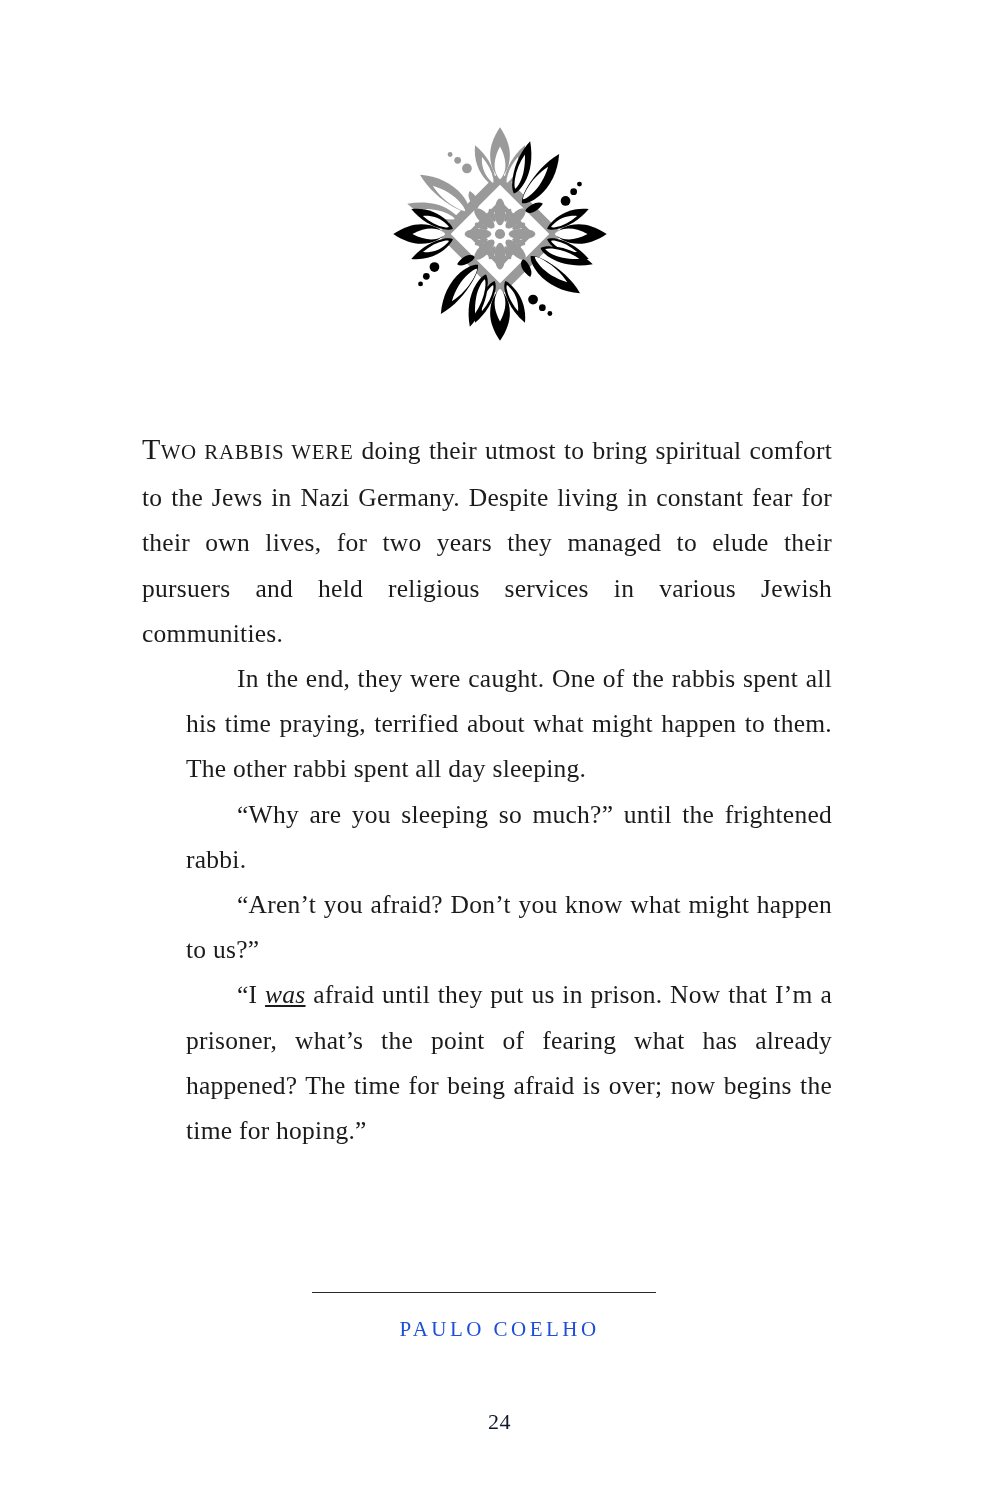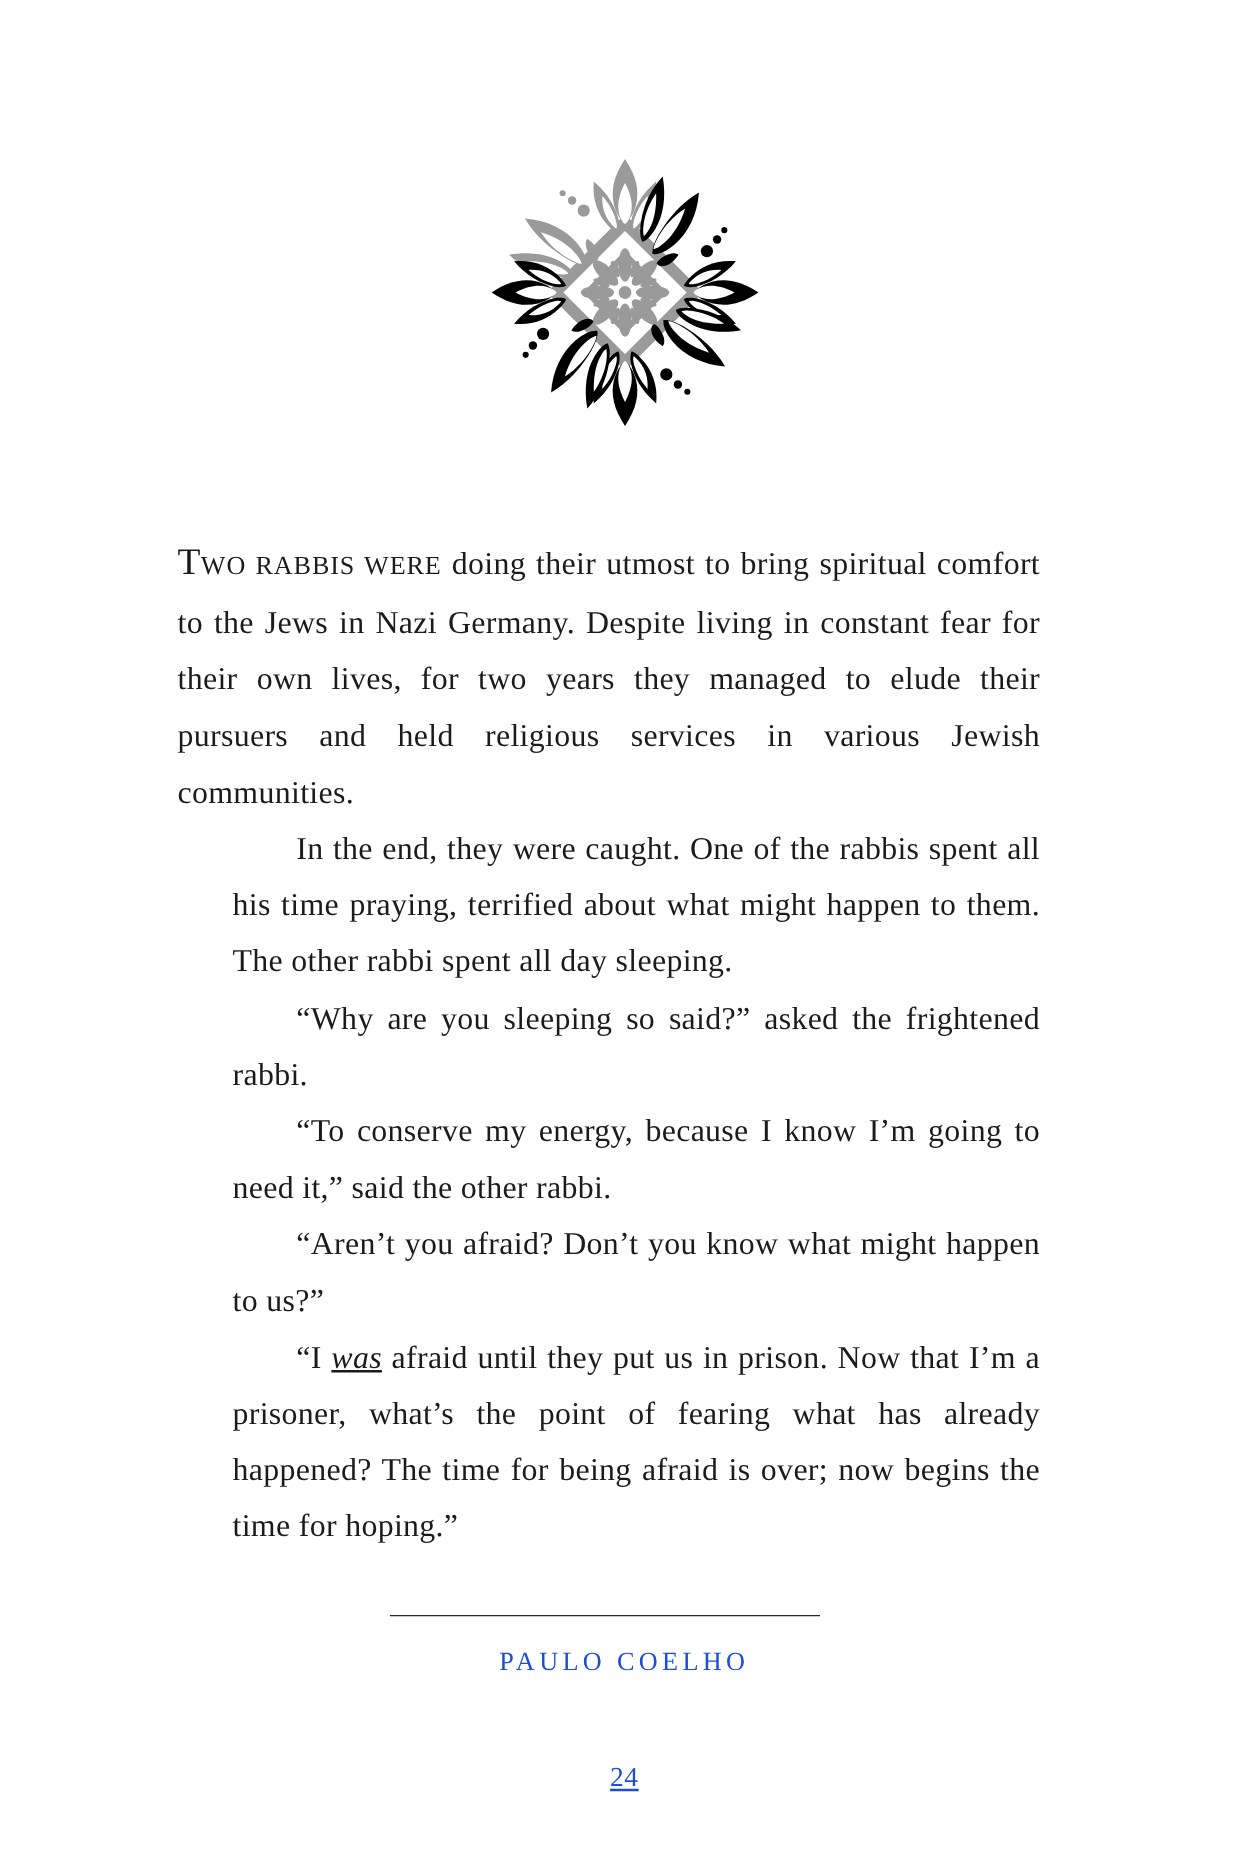--- a/index.html
+++ b/index.html
@@ -89,23 +89,22 @@
     text-transform: uppercase;
     color: #1d4ed8;
   }
   .folio {
     position: absolute;
     left: 0;
     right: 0;
     top: 1409px;
     text-align: center;
     font-size: 22px;
-    color: #1d4ed8;
+    color: #0f172a;
     letter-spacing: 0.02em;
-    text-decoration: underline;
   }
 </style>
 </head>
 <body>
 
 <div class="page">
 
   <div class="ornament-wrap">
     <svg viewBox="0 0 200 200" xmlns="http://www.w3.org/2000/svg" aria-hidden="true">
       <g id="orn" fill="#9a9a9a">
@@ -223,23 +222,22 @@
       <use href="#wings" transform="rotate(270 100 100)"></use>
     </svg>
   </div>
 
   <div class="body-text">
 
     <p class="lead"><span class="bigcap">T</span><span class="smallcaps">WO RABBIS WERE</span><span> doing their utmost to bring spiritual comfort to the Jews in Nazi Germany. Despite living in constant fear for their own lives, for two years they managed to elude their pursuers and held religious services in various Jewish communities.</span></p>
 
     <p class="indent">In the end, they were caught. One of the rabbis spent all his time praying, terrified about what might happen to them. The other rabbi spent all day sleeping.</p>
 
-    <p class="indent">“Why are you sleeping so said?” asked the frightened rabbi.</p>
-
-    <p class="indent">“To conserve my energy, because I know I’m going to need it,” said the other rabbi.</p>
+    <p class="indent">“Why are you sleeping so much?” until the frightened rabbi.</p>
+
 
     <p class="indent">“Aren’t you afraid? Don’t you know what might happen to us?”</p>
 
     <p class="indent"><span>“I </span><span class="it">was</span><span> afraid until they put us in prison. Now that I’m a prisoner, what’s the point of fearing what has already happened? The time for being afraid is over; now begins the time for hoping.”</span></p>
 
   </div>
 
   <div class="divider"></div>
   <div class="attribution">Paulo Coelho</div>
   <div class="folio">24</div>

